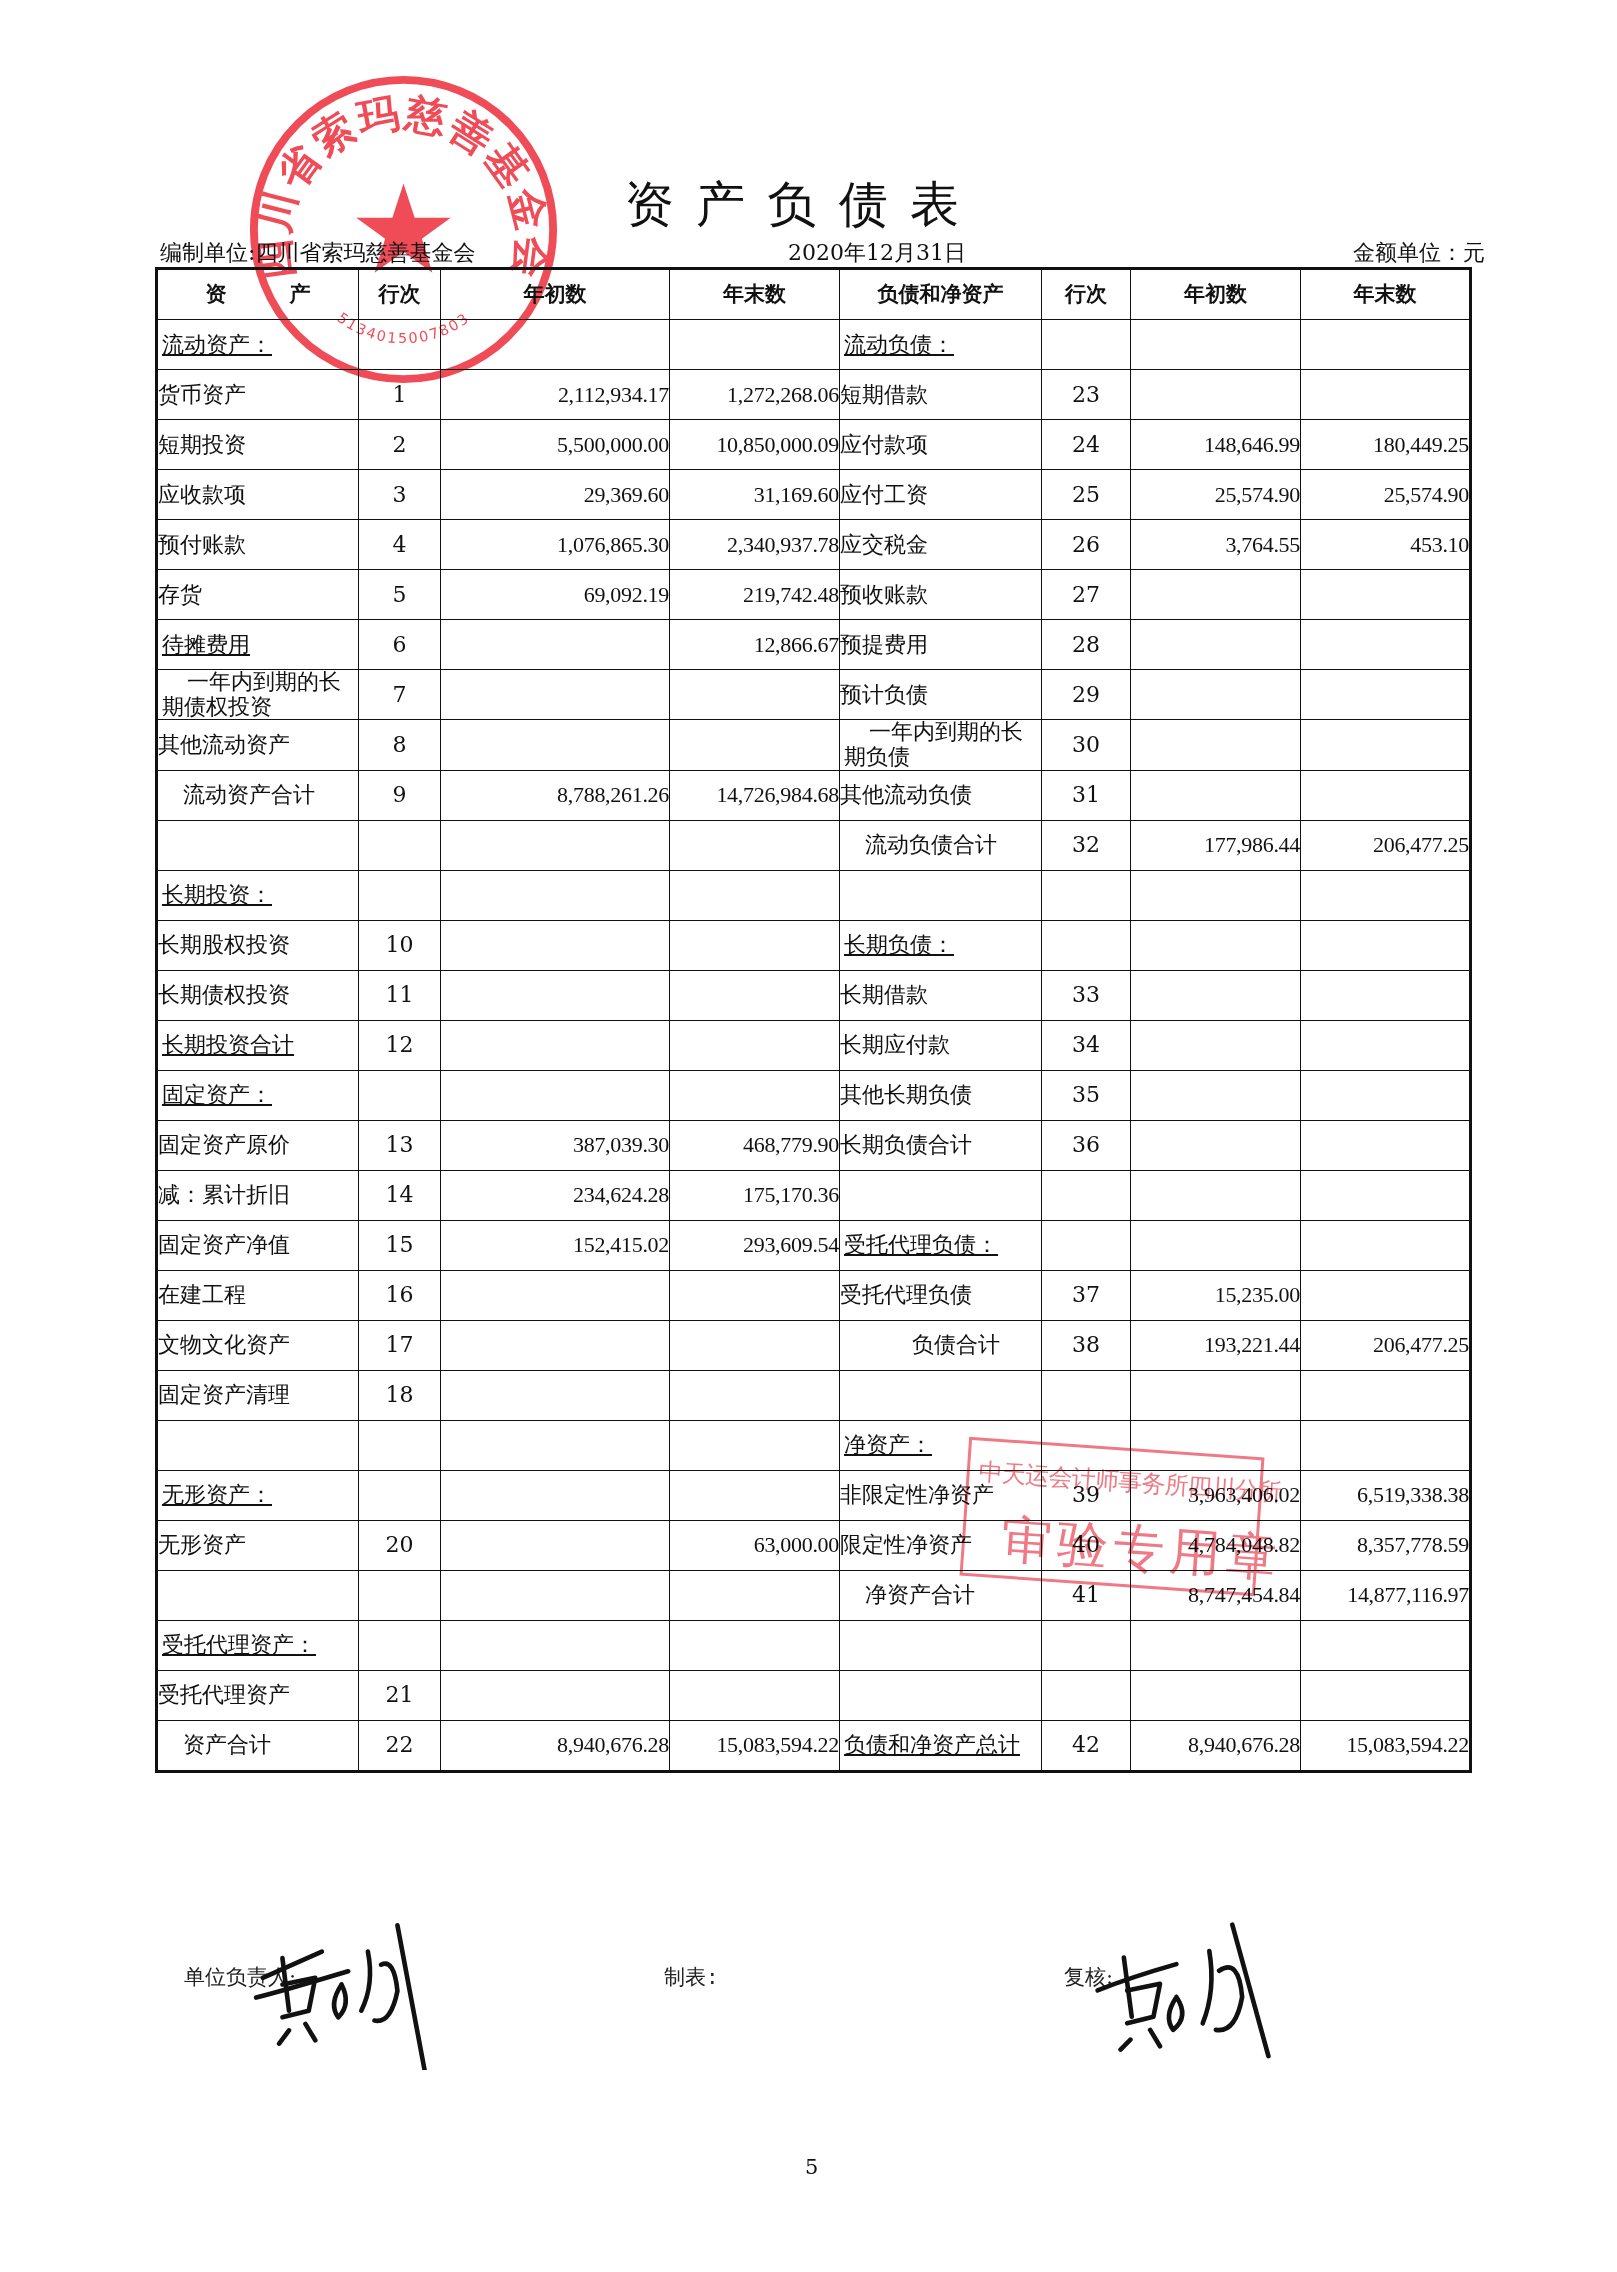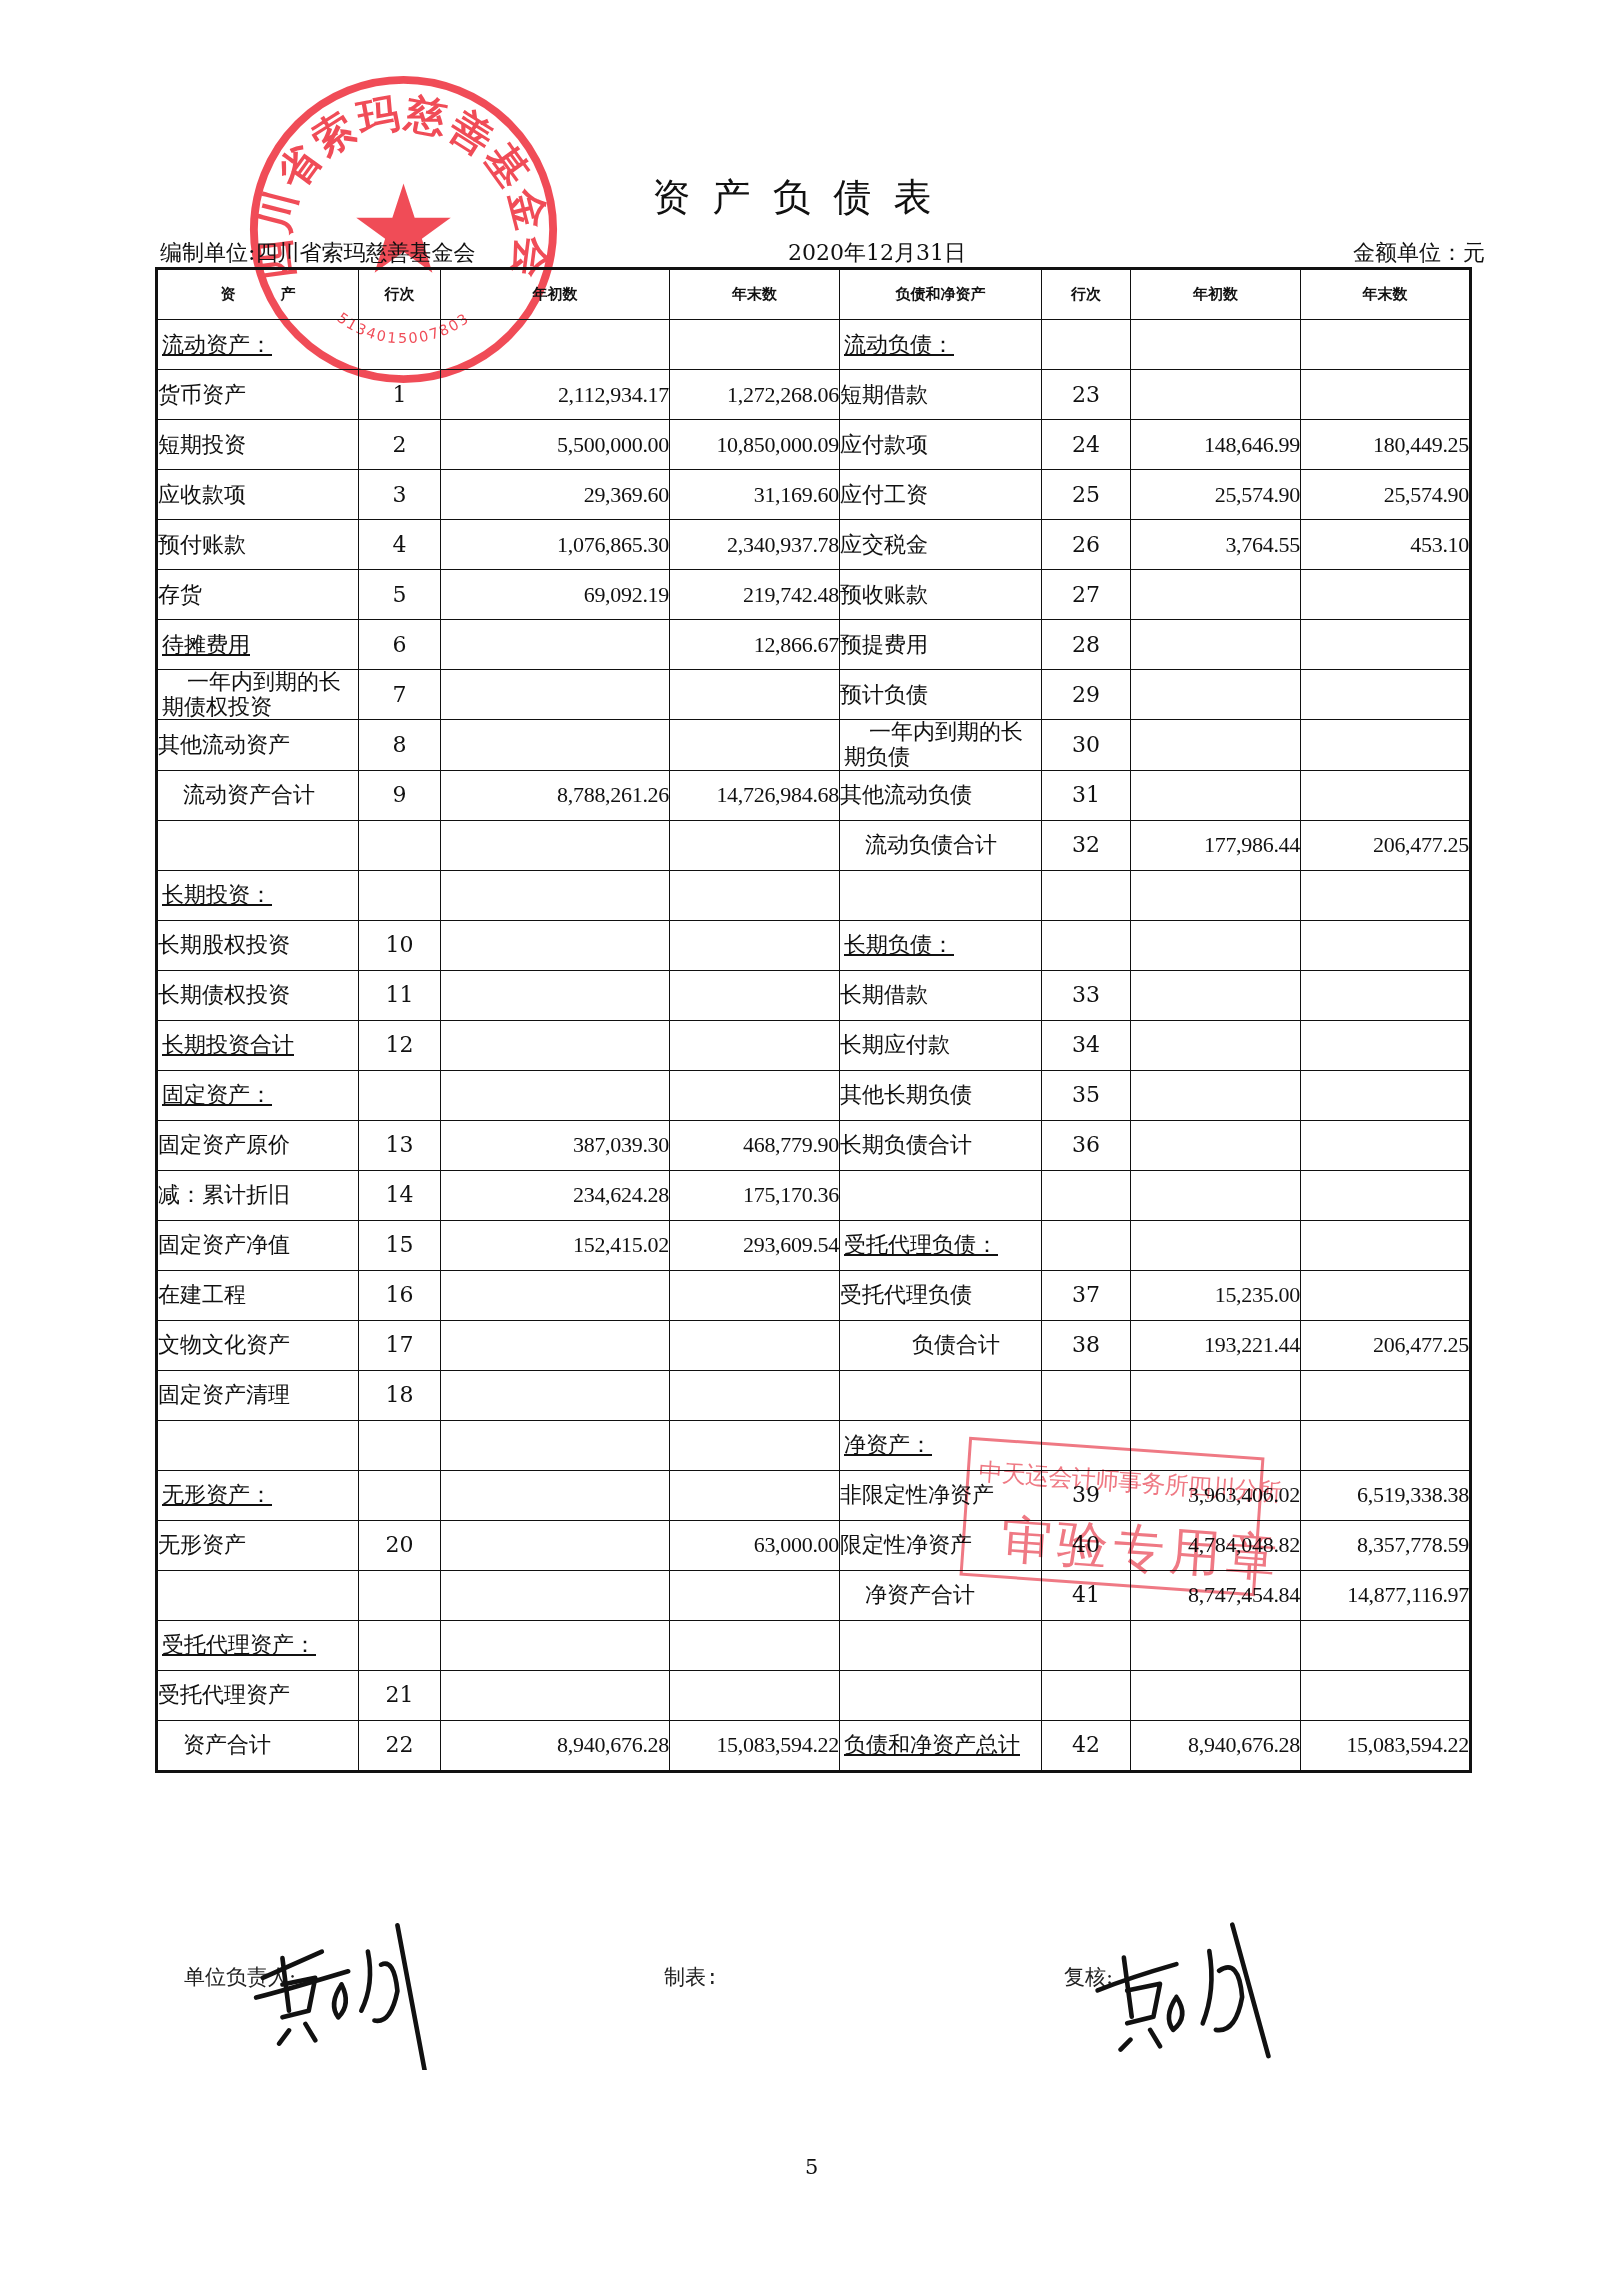--- a/index.html
+++ b/index.html
@@ -1,28 +1,28 @@
 <!DOCTYPE html>
 <html style="font-size:10.5px"><head>
 <meta charset="utf-8">
 <style>
   html, body { margin:0; padding:0; background:#ffffff; }
   body { width:1618px; height:2273px; position:relative; overflow:hidden;
          font-family:"DejaVu Serif","Liberation Serif",serif; color:#111; }
   .abs { position:absolute; }
-  #title { left:0; width:1606px; top:172px; text-align:center; font-size:38px;
+  #title { left:0; width:1606px; top:172px; text-align:center; font-size:49px;
            letter-spacing:22.3px; font-weight:normal; }
   .meta { top:238px; font-size:22px; white-space:nowrap; }
   #unit { left:160px; }
   #date { left:788px; }
   table.bs { position:absolute; left:155px; top:267px; border-collapse:collapse;
              table-layout:fixed; width:1313px; border:3.3px solid #111; }
   table.bs td, table.bs th { border:1.6px solid #111; height:49px; padding:0;
              font-size:22px; font-weight:normal; line-height:1.05; overflow:hidden; }
-  table.bs th { font-weight:bold; text-align:center; font-family:"DejaVu Sans","Liberation Sans",sans-serif; font-size:15px; }
+  table.bs th { font-weight:bold; text-align:center; font-family:"DejaVu Sans","Liberation Sans",sans-serif; font-size:21px; }
   td.name { text-align:left; padding-left:29px; }
   td.name.sec { padding-left:4px;text-decoration:underline; }
   td.name.tot { padding-left:25px; }
   td.name.right { text-align:right; padding-right:41px; padding-left:0; }
   td.name.wrap { padding-left:4px; text-indent:25px; line-height:1.12; }
   td.line { text-align:center; }
   td.num { text-align:right; padding-right:8px; font-family:"Liberation Serif","DejaVu Serif",serif; font-size:22.3px; letter-spacing:-0.3px; }
   .footer-label { top:1963px; font-size:21px; color:#222; }
   #sig-label-1 { left:184px; }
   #sig-label-2 { left:664px;font-family:Liberation Mono, monospace; }

